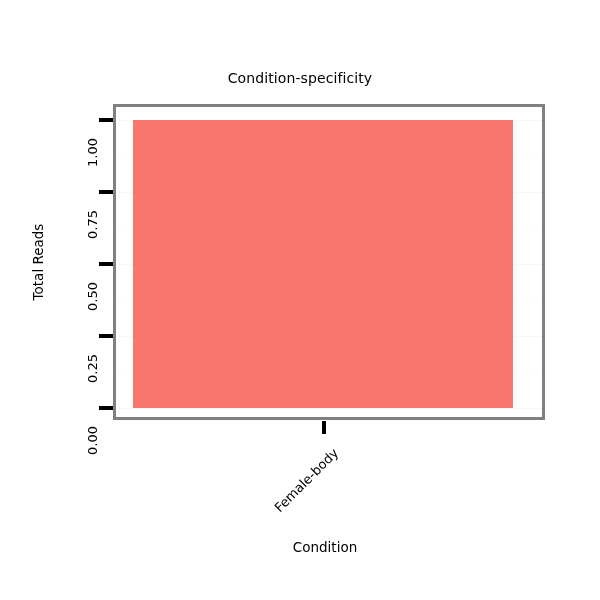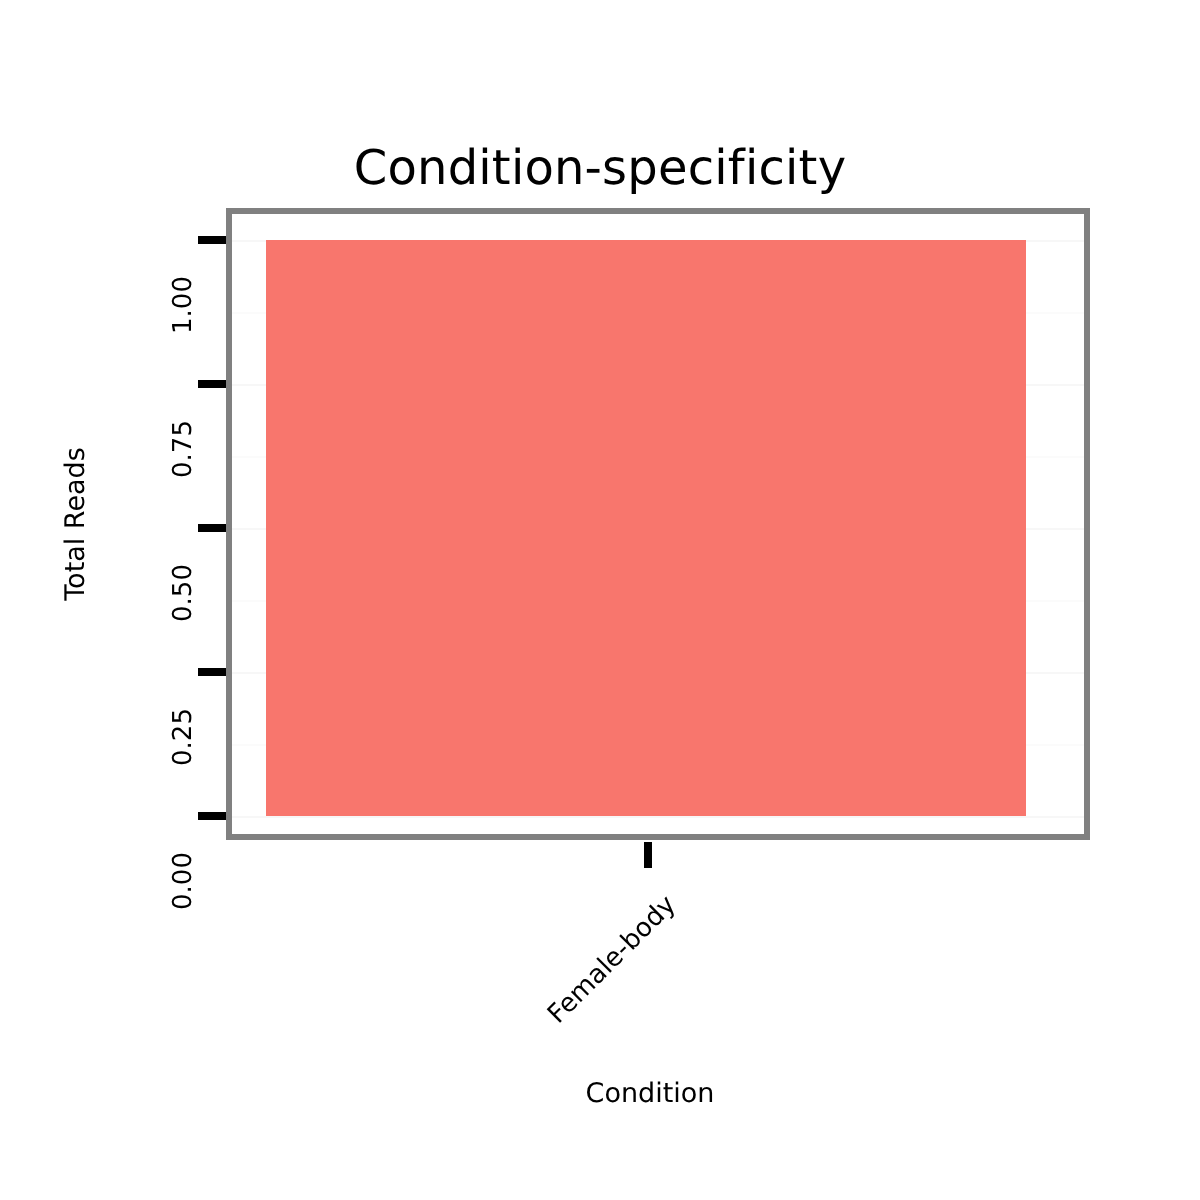--- a/index.html
+++ b/index.html
@@ -21,21 +21,21 @@
     background: #ffffff;
   }
 
   
   #chart-title {
     position: absolute;
     left: 0;
     top: 70px;
     width: 600px;
     text-align: center;
-    font-size: 24px;
+    font-size: 14px;
     color: #000000;
     letter-spacing: 0.1px;
     white-space: nowrap;
   }
 
   
   #panel {
     position: absolute;
     left: 113px;
     top: 104px;

